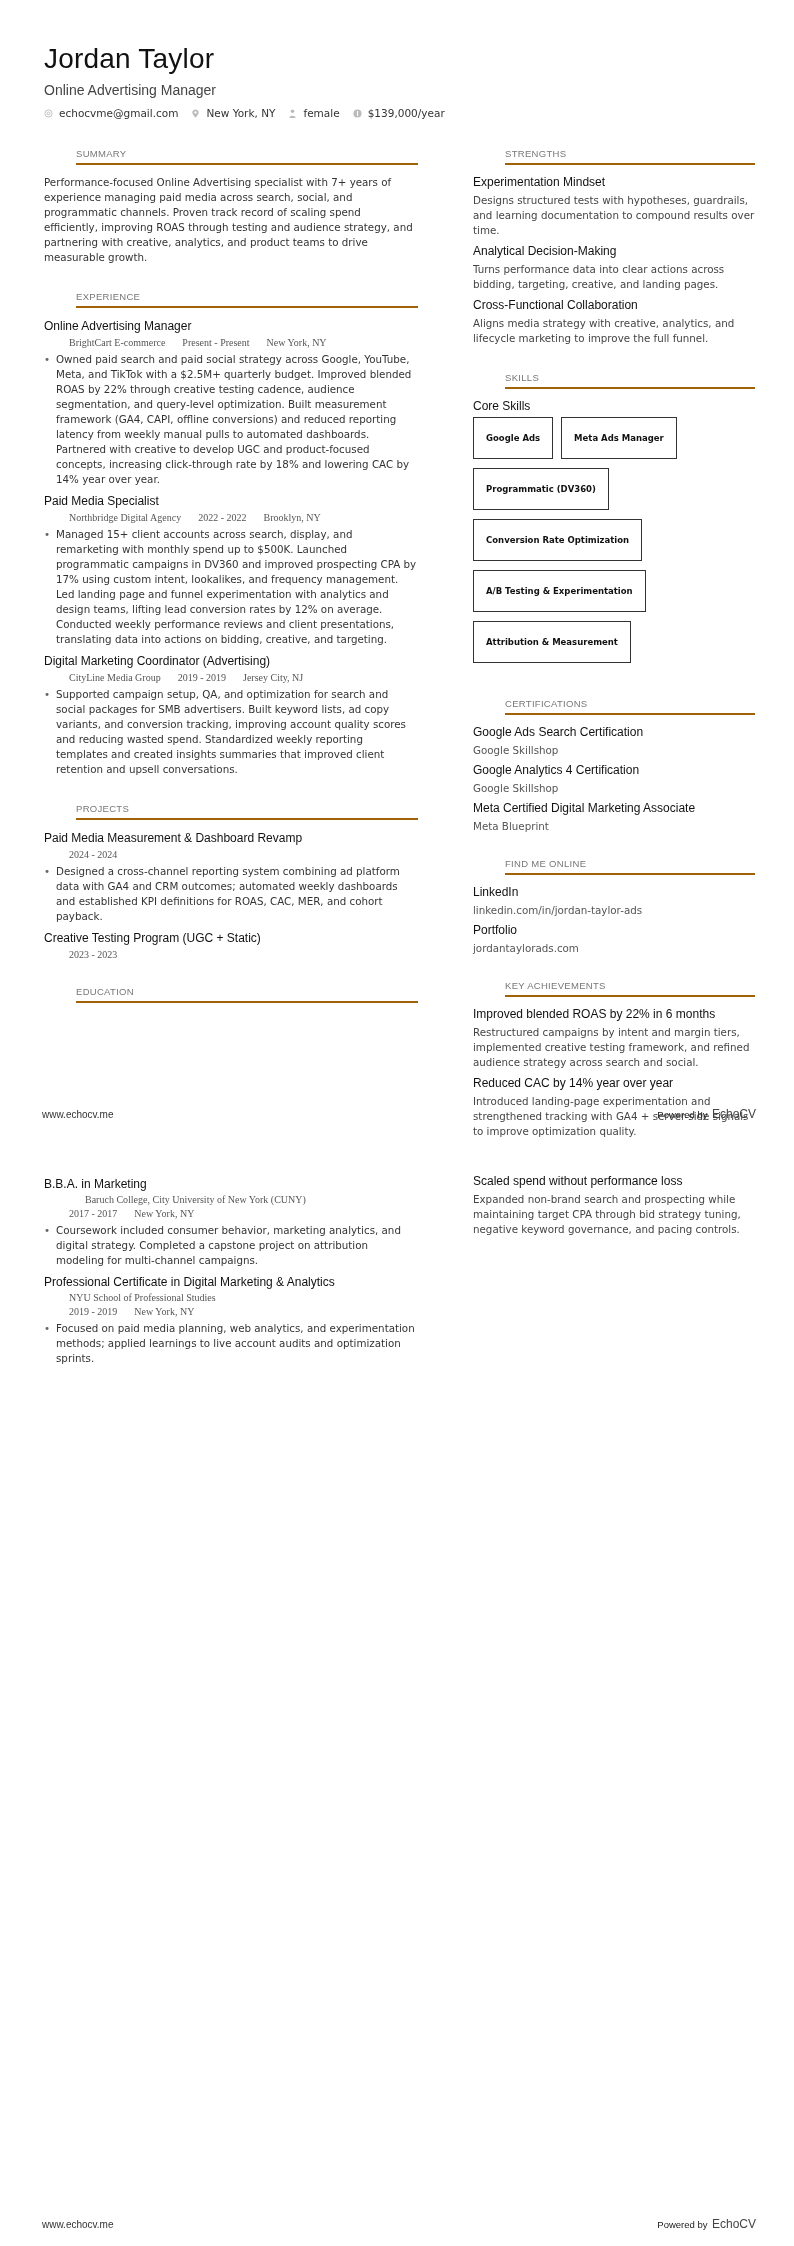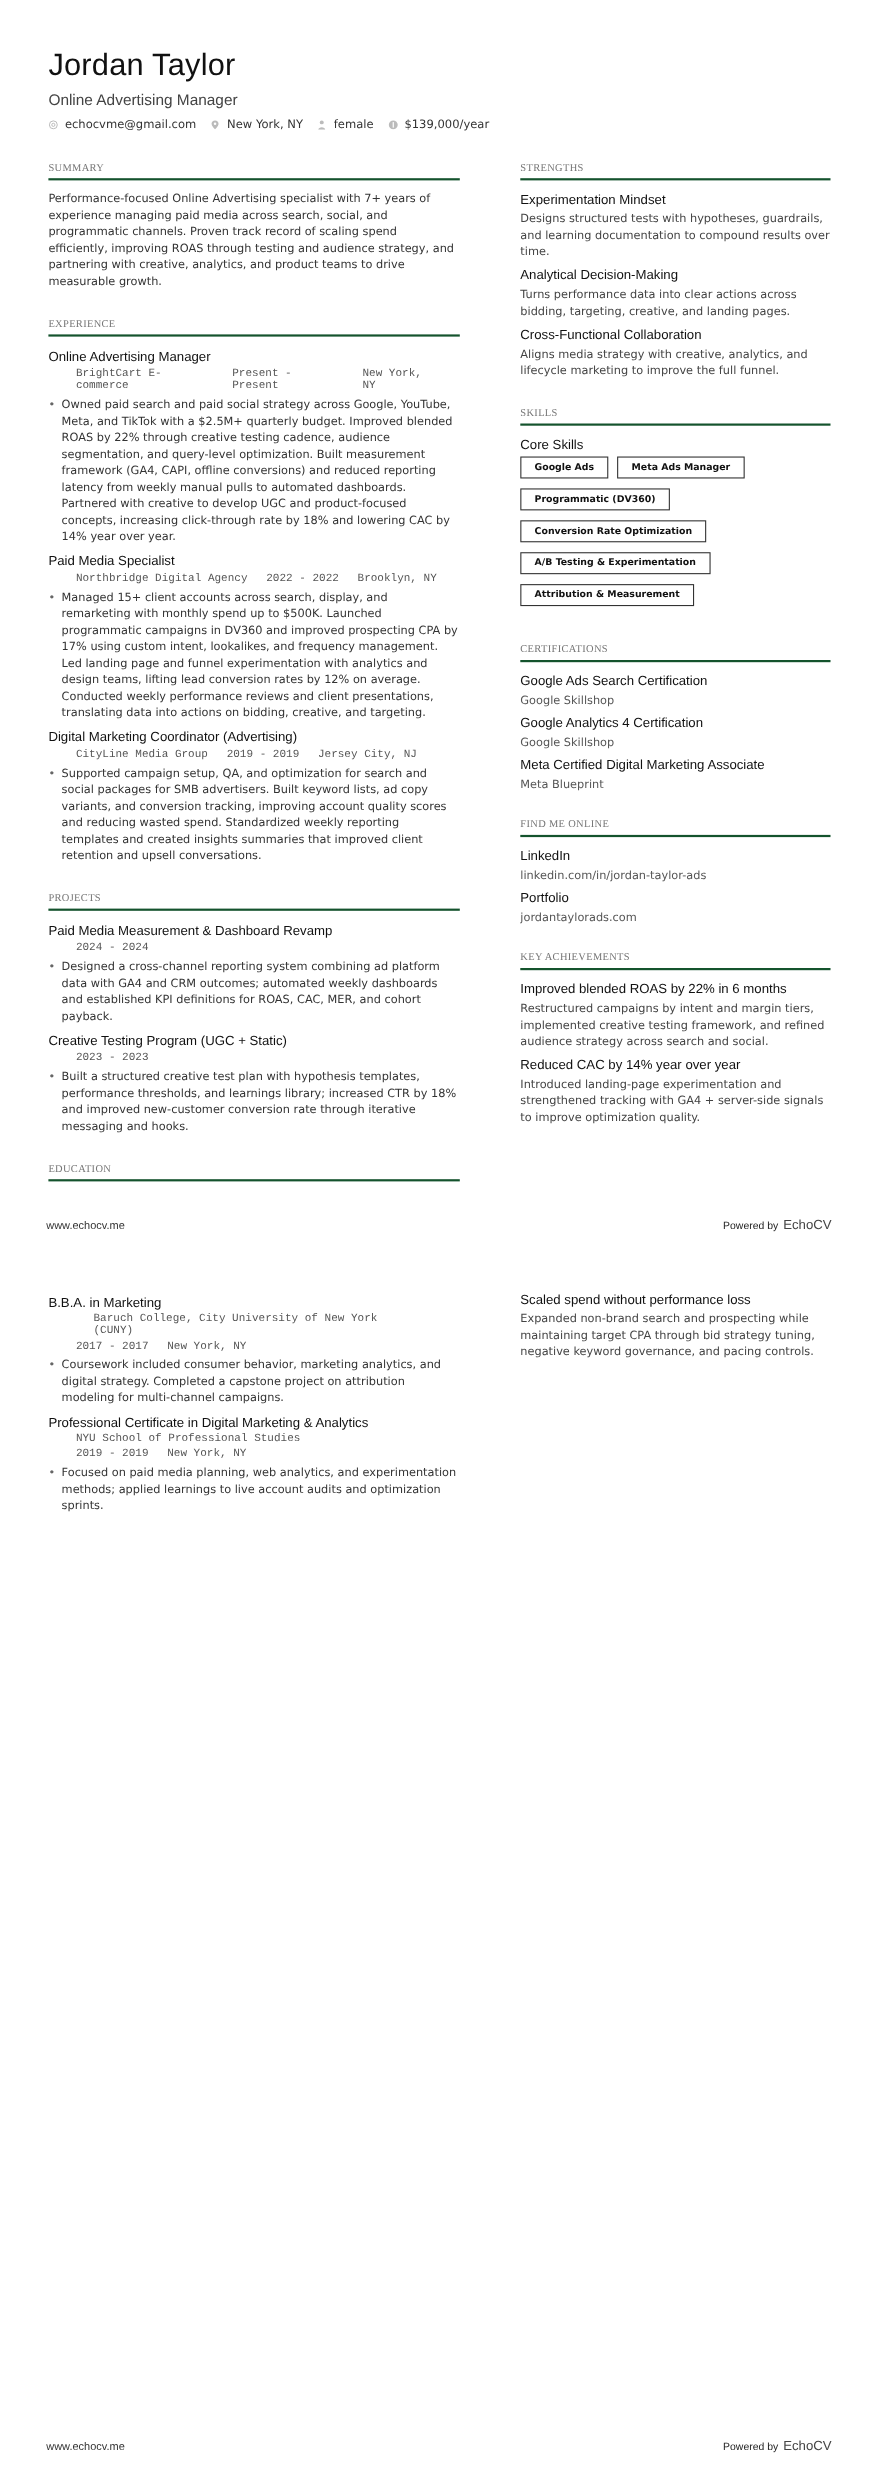--- a/index.html
+++ b/index.html
@@ -12,37 +12,37 @@
   .header { position: absolute; left: 44px; top: 42px; }
   .name { font-family: "Liberation Sans", sans-serif; font-size: 28px; color: #111; letter-spacing: 0.2px; line-height: 34px; }
   .headline { font-family: "Liberation Sans", sans-serif; font-size: 14px; color: #444; margin-top: 6px; }
   .contacts { display: flex; align-items: flex-end; margin-top: 9px; font-size: 10.5px; color: #333; }
   .contact { display: flex; align-items: center; margin-right: 13px; }
   .cicon { width: 9px; height: 9px; margin-right: 6px; display: inline-block; }
 
   .col-left { position: absolute; left: 44px; width: 374px; }
   .col-right { position: absolute; left: 473px; width: 282px; }
 
-  .sec-title { font-family: Liberation Serif, serif; font-size: 9.5px; color: #777; letter-spacing: 0.3px; text-transform: uppercase; padding-bottom: 4px; border-bottom: 2px solid #14532d; margin-bottom: 10px; }
+  .sec-title { font-family: Liberation Sans, sans-serif; font-size: 9.5px; color: #777; letter-spacing: 0.3px; text-transform: uppercase; padding-bottom: 4px; border-bottom: 2px solid #a16207; margin-bottom: 10px; margin-left: 32px; }
   .section { margin-bottom: 26px; }
   .para { font-size: 10.3px; line-height: 15px; color: #333; }
 
   .item-title { font-family: "Liberation Sans", sans-serif; font-size: 12px; color: #111; line-height: 16px; }
-  .item-meta { font-family: Liberation Mono, monospace; font-size: 10px; color: #555; margin: 3px 0 4px; display: flex; padding-left: 25px; }
+  .item-meta { font-family: Liberation Serif, serif; font-size: 10px; color: #555; margin: 3px 0 4px; display: flex; padding-left: 25px; }
   .item-meta span { margin-right: 17px; }
   .bullets { list-style: none; }
   .bullets li { position: relative; padding-left: 12px; font-size: 10.3px; line-height: 15px; color: #333; margin-bottom: 6px; }
   .bullets li::before { content: "•"; position: absolute; left: 0; top: 0; color: #666; }
 
   .str-title { font-family: "Liberation Sans", sans-serif; font-size: 12px; color: #111; margin-bottom: 4px; }
   .str-desc { font-size: 10.3px; line-height: 15px; color: #444; margin-bottom: 6px; }
 
   .skill-group { font-family: "Liberation Sans", sans-serif; font-size: 12px; color: #111; margin-bottom: 4px; }
   .chips { display: flex; flex-wrap: wrap; }
-  .chip { border: 1px solid #333; padding: 4px 12px; font-size: 8.5px; font-weight: bold; color: #111; margin: 0 8px 9px 0; white-space: nowrap; }
+  .chip { border: 1px solid #333; padding: 15px 12px; font-size: 8.5px; font-weight: bold; color: #111; margin: 0 8px 9px 0; white-space: nowrap; }
 
   .cert-title { font-family: "Liberation Sans", sans-serif; font-size: 12px; color: #111; margin-bottom: 5px; }
   .cert-issuer { font-size: 10.3px; color: #555; margin-bottom: 7px; }
 
   .footer { position: absolute; left: 42px; right: 38px; display: flex; justify-content: space-between; align-items: baseline; font-family: "Liberation Sans", sans-serif; }
   .footer .url { font-size: 10px; color: #333; }
   .footer .powered { font-size: 9.5px; color: #222; }
   .footer .brand { font-size: 12px; color: #444; }
 </style>
 </head>
@@ -143,23 +143,20 @@
         <ul class="bullets">
             <li>Designed a cross-channel reporting system combining ad platform data with GA4 and CRM outcomes; automated weekly dashboards and established KPI definitions for ROAS, CAC, MER, and cohort payback.</li>
           </ul>
       </div>
 
       <div>
         <div class="item-title">Creative Testing Program (UGC + Static)</div>
         <div class="item-meta">
           <span>2023 - 2023</span>
         </div>
-        <ul class="bullets">
-            <li>Built a structured creative test plan with hypothesis templates, performance thresholds, and learnings library; increased CTR by 18% and improved new-customer conversion rate through iterative messaging and hooks.</li>
-          </ul>
       </div>
     </div>
 
     <div class="section" style="margin-top:8px;">
       <div class="sec-title">EDUCATION</div>
     </div>
   </div>
 
   <div class="col-right" style="top:148px;">
 

